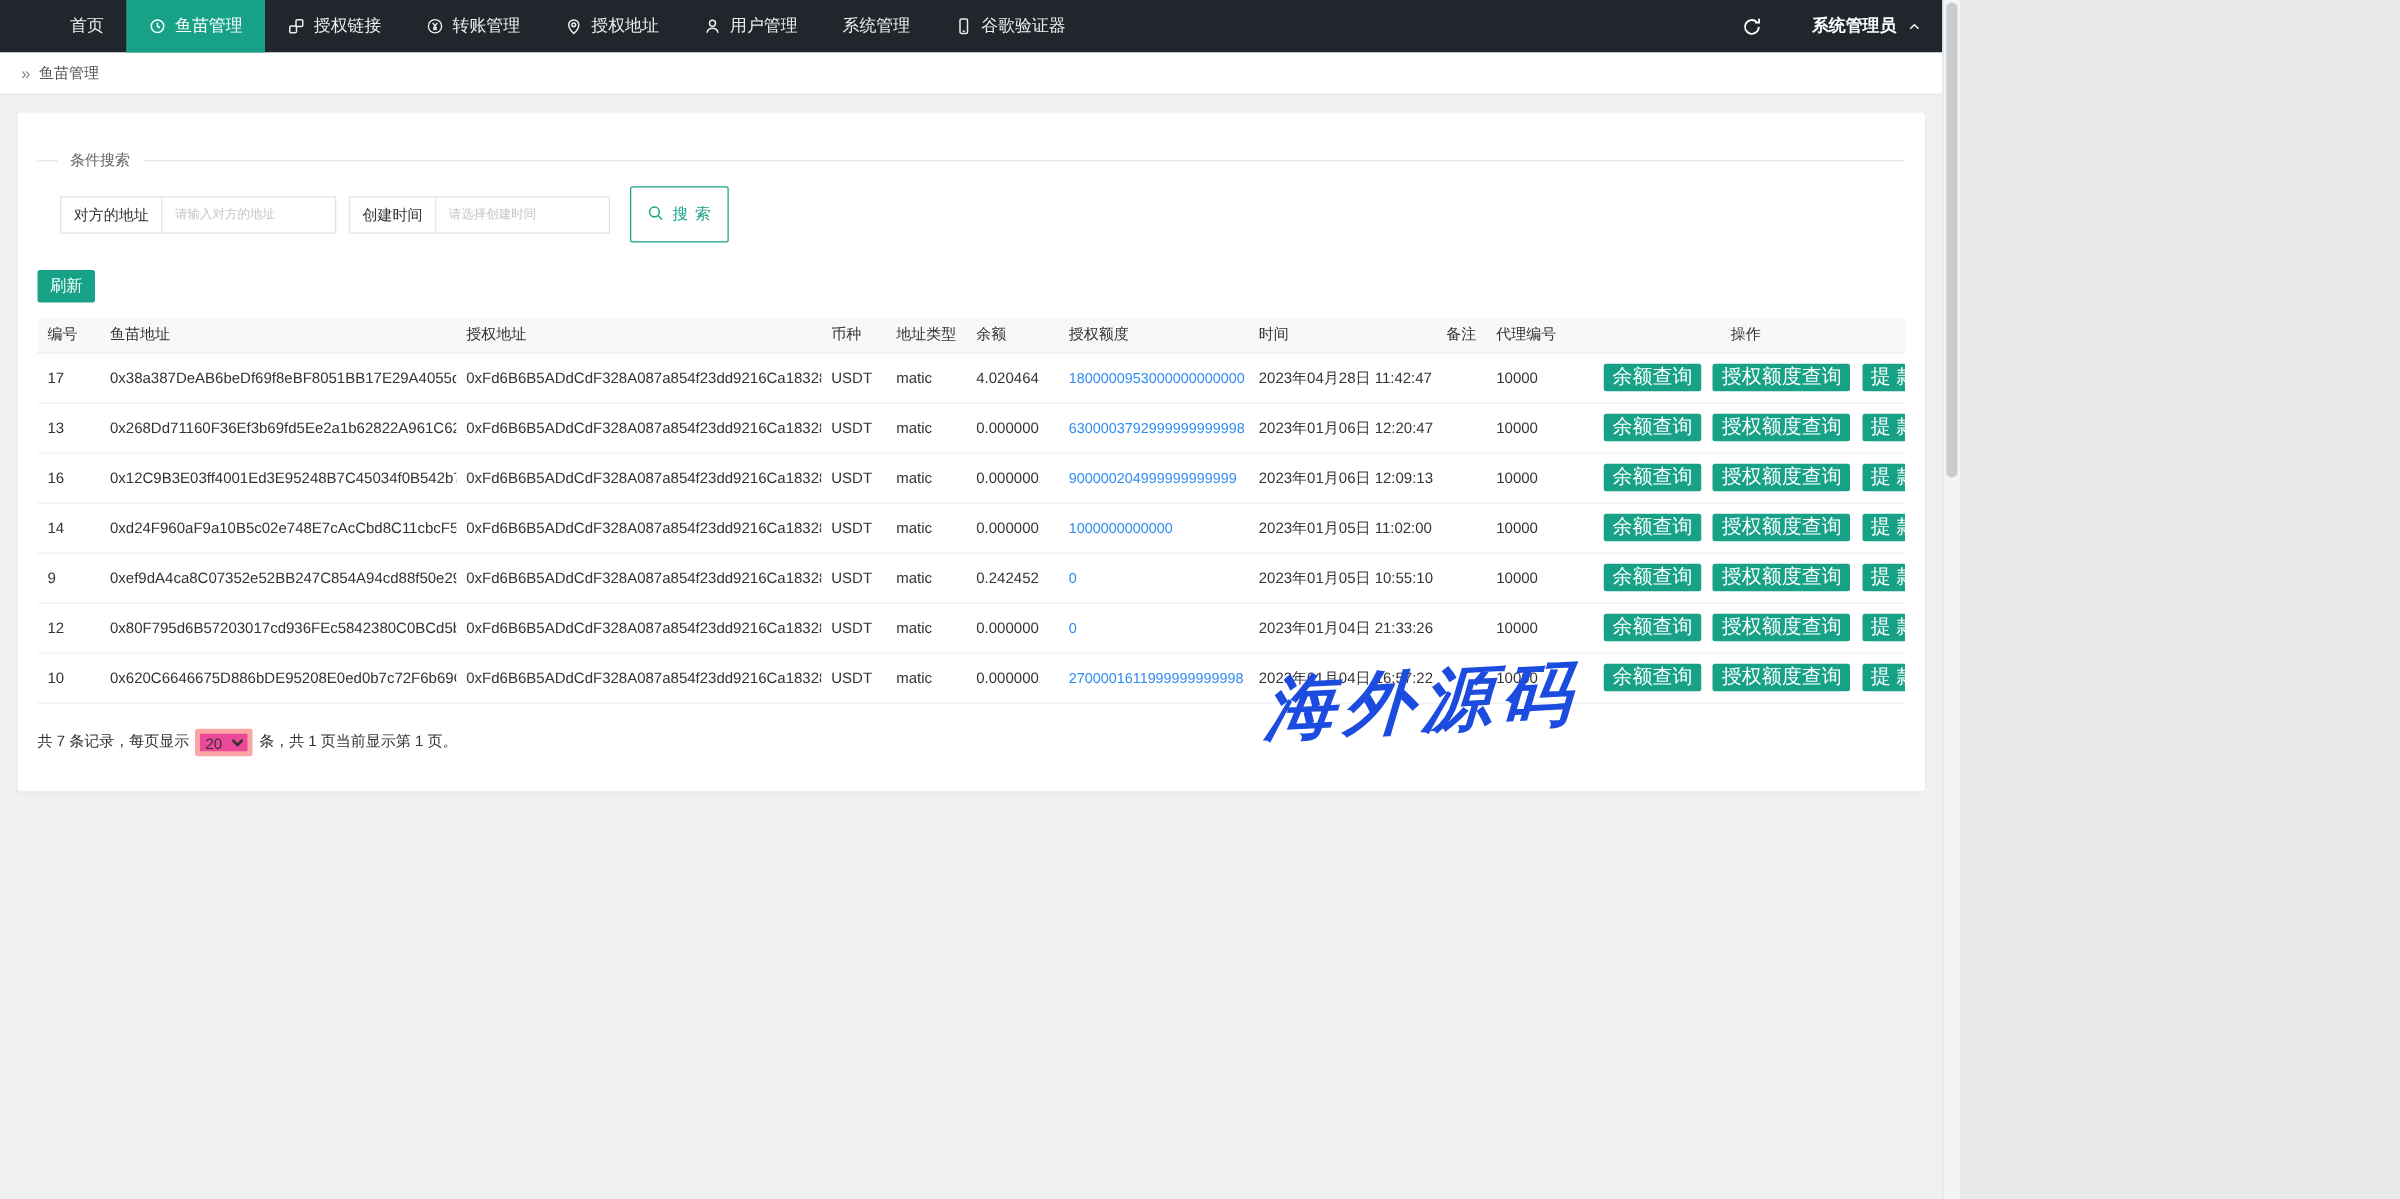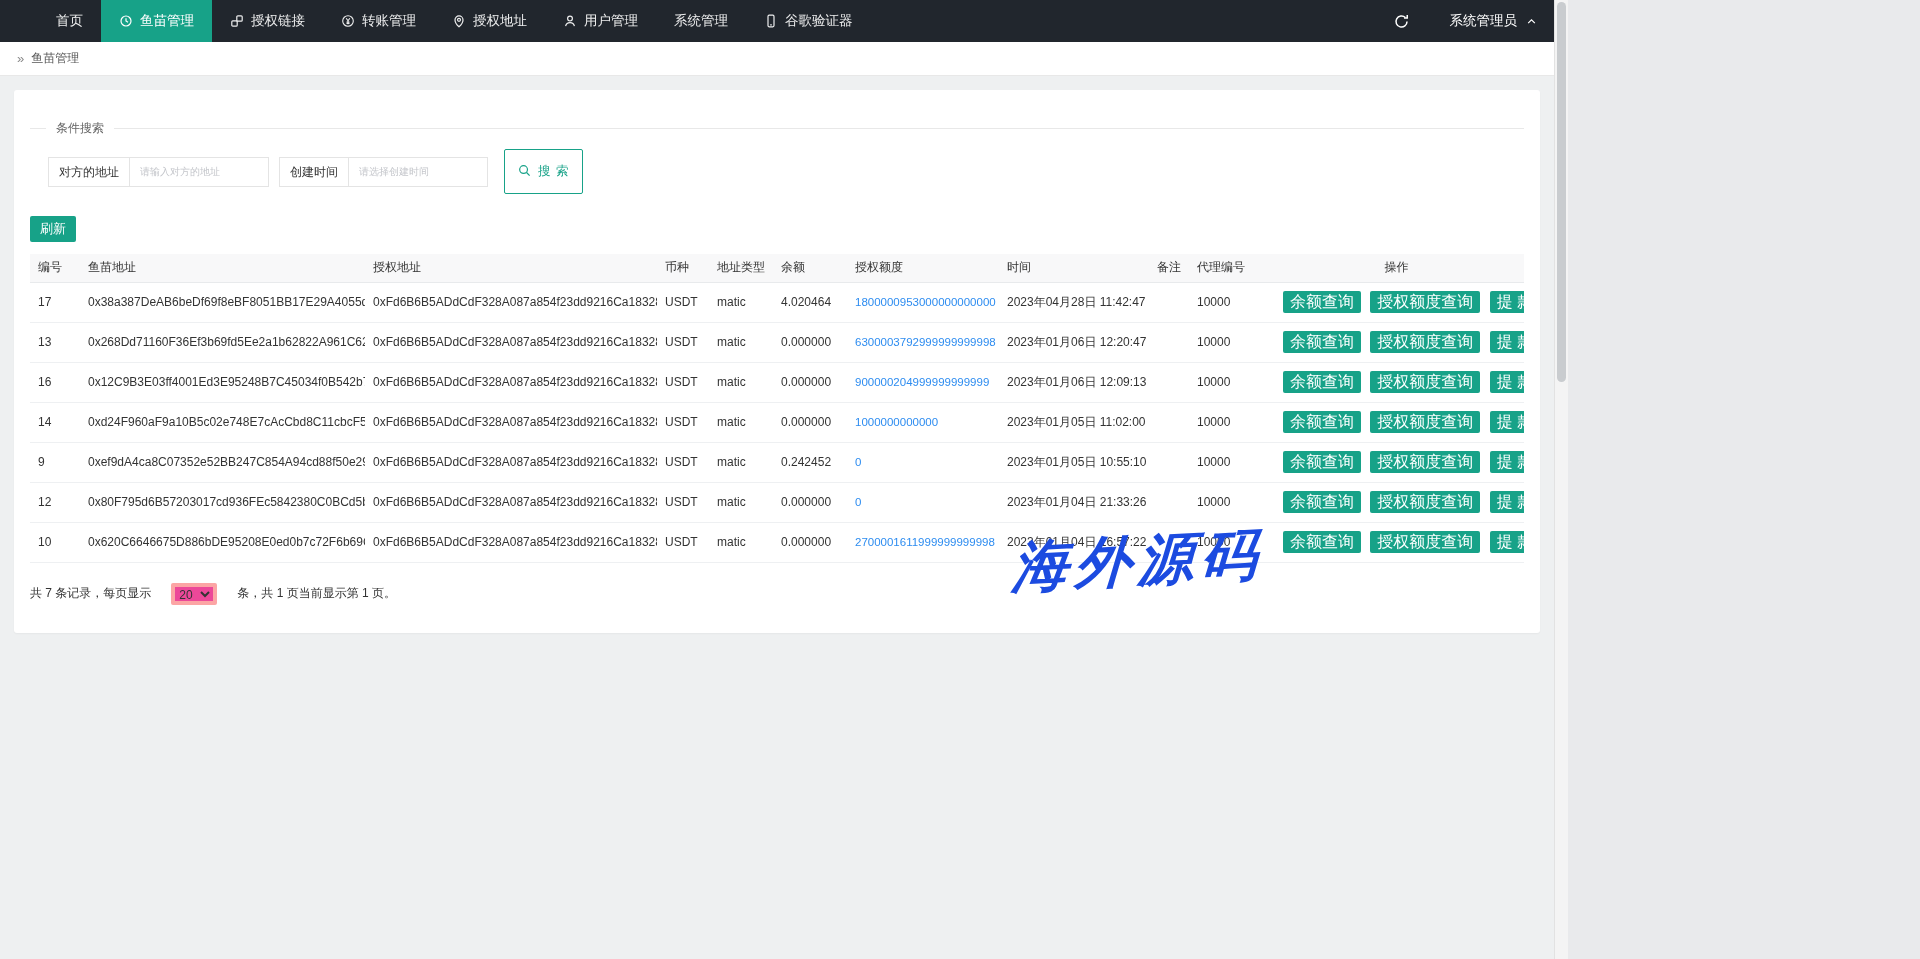--- a/index.html
+++ b/index.html
@@ -17,21 +17,21 @@
   .v-scrollbar .thumb { margin:2px; width:9px; height:380px; background:#c9cccf; border-radius:5px; }
 
   
   .navbar { height:42px; background:#21262d; display:flex; align-items:stretch; padding-left:38px; }
   .nav-item { display:flex; align-items:center; gap:7px; padding:0 18px; font-size:13.5px; color:rgba(255,255,255,.92); cursor:pointer; white-space:nowrap; }
   .nav-item.active { background:#17a288; color:#fff; }
   .nav-item .icon { display:inline-flex; align-items:center; }
   .nav-item svg { display:block; }
   .nav-right { margin-left:auto; display:flex; align-items:center; gap:40px; padding-right:16px; color:#fff; }
   .refresh-top { display:inline-flex; align-items:center; cursor:pointer; background:none; border:none; color:#fff; }
-  .user-menu { display:flex; align-items:center; gap:8px; font-size:13.5px; cursor:pointer; color:#fff; }
+  .user-menu { display:flex; align-items:center; gap:8px; font-size:13.5px; cursor:pointer; color:#fff;font-weight:bold; }
 
   
   .breadcrumb-bar { height:34px; background:#fff; display:flex; align-items:center; gap:7px; padding:0 17px; font-size:12px; color:#555; border-bottom:1px solid #e8e8e8; }
   .crumb-icon { color:#888; font-size:13px; }
 
   
   .content { padding:14px; }
   .card { background:#fff; border-radius:3px; box-shadow:0 1px 2px rgba(0,0,0,.04); padding:14px 16px 28px; min-height:492px; }
 
   fieldset.search-field { border:none; border-top:1px solid #e8e8e8; margin-top:16px; }
@@ -48,21 +48,21 @@
 
   
   table.data-table { width:100%; border-collapse:collapse; margin-top:12px; font-size:12px; color:#333; table-layout:fixed; }
   .data-table thead th { background:#f8f8f9; font-weight:400; text-align:left; height:28px; padding:0 8px; border-bottom:1px solid #e8eaec; color:#333; white-space:nowrap; overflow:hidden;font-family:Liberation Serif, serif; }
   .data-table tbody td { height:40px; padding:0 8px; border-bottom:1px solid #eef0f2; white-space:nowrap; overflow:hidden; }
   .data-table th.col-op, .data-table td.op { text-align:center; }
   .quota-link { color:#2d8cf0; text-decoration:none; cursor:pointer; font-size:11.5px; }
   .btn { display:inline-block; height:22px; line-height:22px; padding:0 7px; margin-left:6px; background:#17a288; border:none; border-radius:2px; color:#fff; font-size:16px; cursor:pointer; white-space:nowrap; }
 
   
-  .pager { margin-top:20px; display:flex; align-items:center; gap:20px; font-size:12px; color:#333; }
+  .pager { margin-top:20px; display:flex; align-items:center; gap:5px; font-size:12px; color:#333; }
   .pager select { height:22px; min-width:46px; font-size:12px; border:4px solid #fca5a5; background:#ec4899; color:#333; border-radius:2px; }
 
   
   .watermark {
     position:absolute; left:1012px; top:524px; z-index:50;
     font-family:"DejaVu Serif","Liberation Serif",serif;
     font-style:italic; font-weight:bold; font-size:56px;
     color:#1c4be0; letter-spacing:7px;
     transform:rotate(-3deg) skewX(-6deg);
     pointer-events:none; user-select:none;

